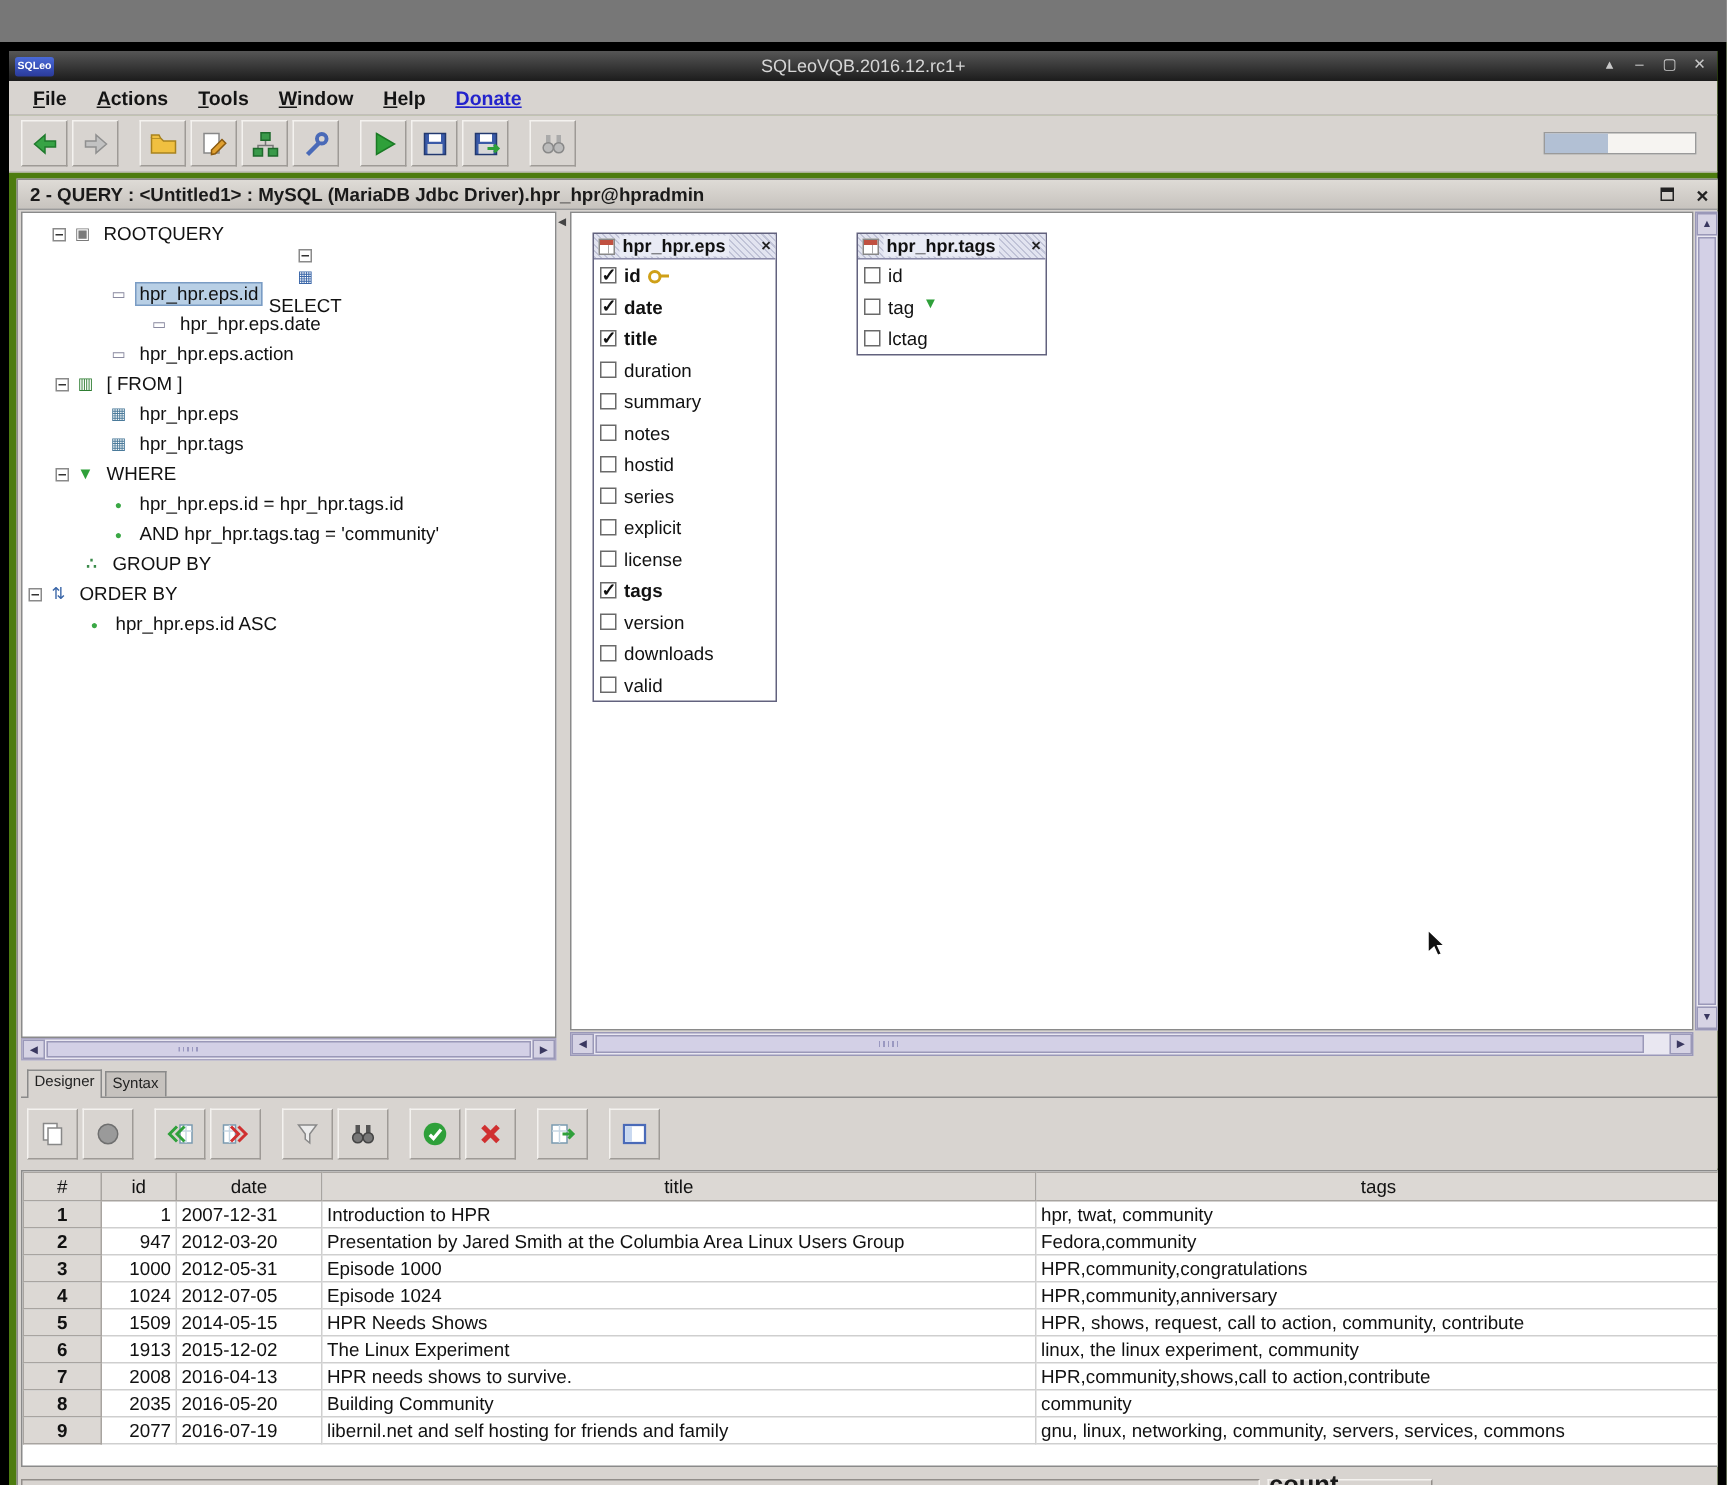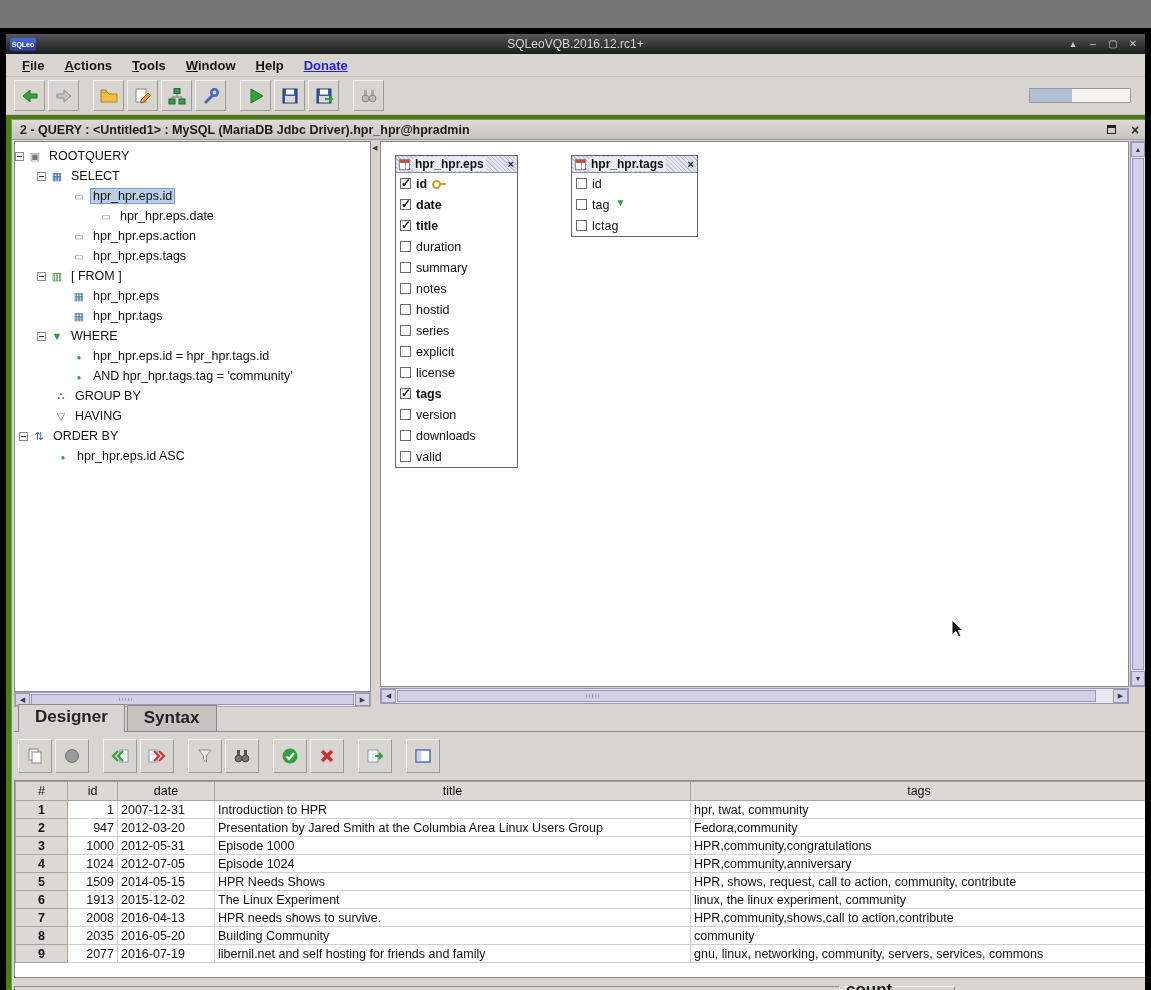--- a/index.html
+++ b/index.html
@@ -109,21 +109,21 @@
   .sarrow.left { left:0; } .sarrow.right { right:0; }
   .vthumb { position:absolute; left:1px; right:1px; top:16px; bottom:16px; background:#d3d0e6; border:1px solid #9a98b8; }
   .hthumb { position:absolute; top:1px; bottom:1px; left:16px; right:32px; background:#d3d0e6; border:1px solid #9a98b8; }
   .hthumb::after { content:""; position:absolute; left:27%; top:3px; bottom:3px; width:14px;
     background:repeating-linear-gradient(90deg,#9a98c0 0 1px, transparent 1px 3px); }
   .tree-hscroll .hthumb { right:16px; }
 
   
   .tabs { position:absolute; left:2px; top:589px; right:2px; height:23px;
     display:flex; align-items:flex-end; gap:2px; padding-left:4px; border-bottom:1px solid #8a8a8a; }
-  .tab { padding:2px 16px 3px; font-size:17px; font-weight:bold; color:#222;
+  .tab { padding:2px 4px 3px; font-size:10px; font-weight:normal; color:#222;
     background:#c6c2be; border:1px solid #8a8a8a; border-bottom:none; }
   .tab.active { background:#d8d4d0; margin-bottom:-1px; padding-bottom:5px; }
 
   
   .toolbar2 { position:absolute; left:0; top:612px; right:0; height:47px; background:#d8d4d0;
     display:flex; align-items:center; gap:3px; padding:0 6px; }
   .tbtn2 { width:34px; height:34px; background:#d8d4d0; border:1px solid;
     border-color:#f4f2ef #9e9a96 #9e9a96 #f4f2ef; display:flex; align-items:center; justify-content:center; }
 
   
@@ -259,27 +259,27 @@
             <span class="ico-max"></span>
           </span>
         <span class="fbtn">
             <span class="ico-close">×</span>
           </span>
       </span>
     </div>
 
     <div class="tree-panel">
 
-        <div class="trow" style="padding-left: 0;">
+        <div class="trow" style="padding-left: 20px;">
           <span class="toggle show"></span>
           <span class="ticon" data-icon="rootquery"></span>
           <span class="tlabel">ROOTQUERY</span>
         </div>
 
-        <div class="trow" style="padding-left: 22px;">
+        <div class="trow" style="padding-left: 22px; flex-direction: column;">
           <span class="toggle show"></span>
           <span class="ticon" data-icon="select"></span>
           <span class="tlabel">SELECT</span>
         </div>
 
         <div class="trow" style="padding-left: 56px;">
 
           <span class="ticon" data-icon="column"></span>
           <span class="tlabel selected">hpr_hpr.eps.id</span>
         </div>
@@ -289,25 +289,20 @@
           <span class="ticon" data-icon="column"></span>
           <span class="tlabel">hpr_hpr.eps.date</span>
         </div>
 
         <div class="trow" style="padding-left: 56px;">
 
           <span class="ticon" data-icon="column"></span>
           <span class="tlabel">hpr_hpr.eps.action</span>
         </div>
 
-        <div class="trow" style="padding-left: 56px;">
-
-          <span class="ticon" data-icon="column"></span>
-          <span class="tlabel">hpr_hpr.eps.tags</span>
-        </div>
 
         <div class="trow" style="padding-left: 22px;">
           <span class="toggle show"></span>
           <span class="ticon" data-icon="from"></span>
           <span class="tlabel">[ FROM ]</span>
         </div>
 
         <div class="trow" style="padding-left: 56px;">
 
           <span class="ticon" data-icon="table"></span>
@@ -337,25 +332,20 @@
           <span class="ticon" data-icon="cond"></span>
           <span class="tlabel">AND hpr_hpr.tags.tag = 'community'</span>
         </div>
 
         <div class="trow" style="padding-left: 38px;">
 
           <span class="ticon" data-icon="groupby"></span>
           <span class="tlabel">GROUP BY</span>
         </div>
 
-        <div class="trow" style="padding-left: 38px;">
-
-          <span class="ticon" data-icon="having"></span>
-          <span class="tlabel">HAVING</span>
-        </div>
 
         <div class="trow" style="padding-left: 4px;">
           <span class="toggle show"></span>
           <span class="ticon" data-icon="orderby"></span>
           <span class="tlabel">ORDER BY</span>
         </div>
 
         <div class="trow" style="padding-left: 40px;">
 
           <span class="ticon" data-icon="cond"></span>

